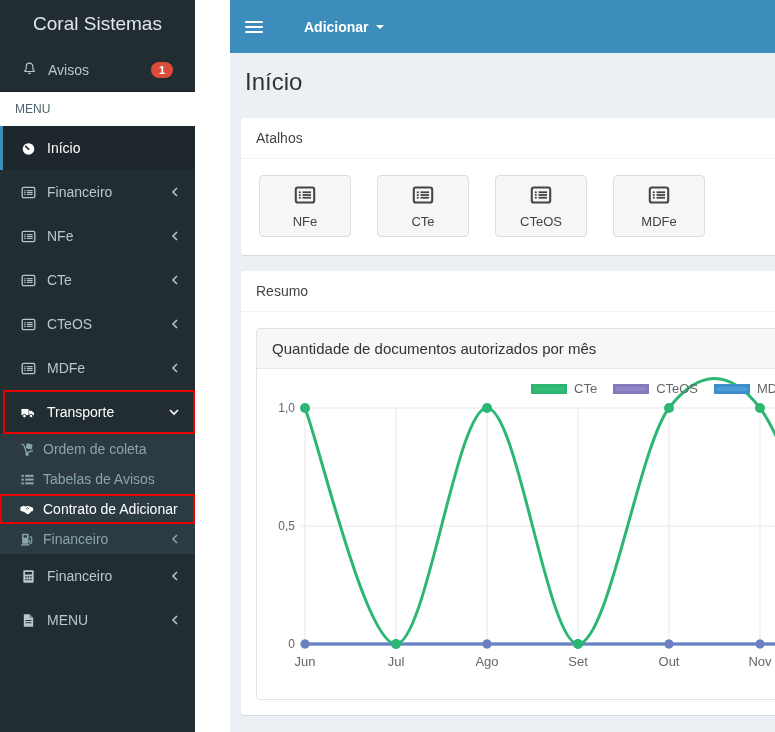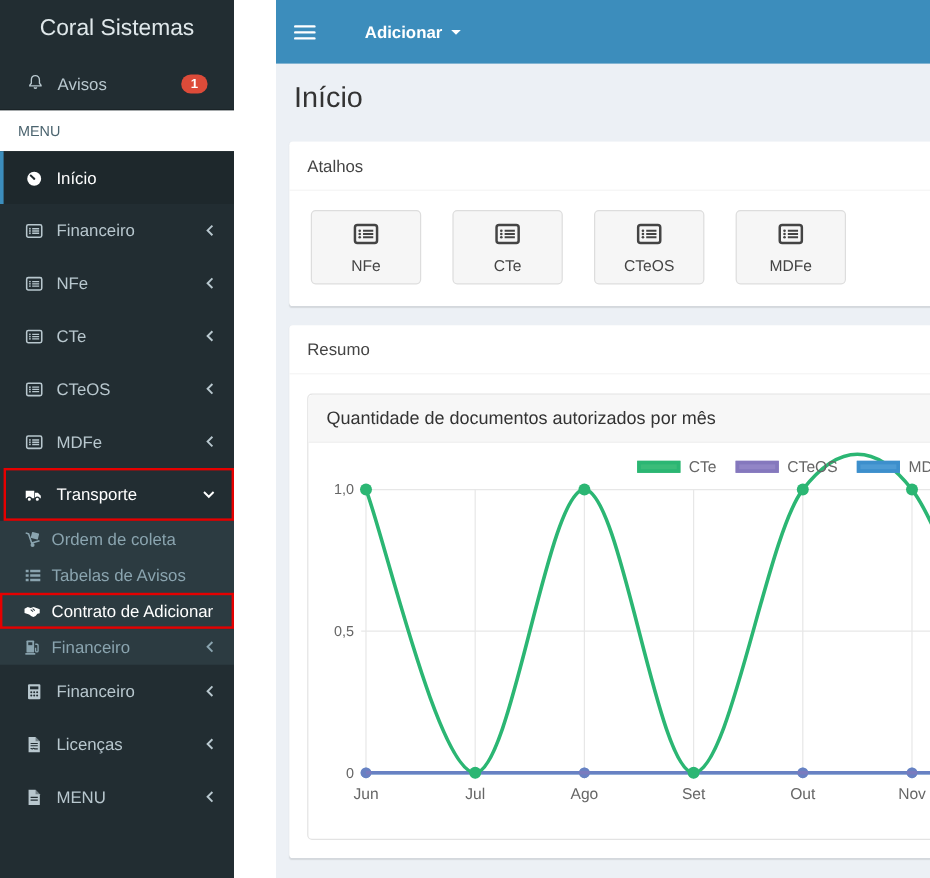--- a/index.html
+++ b/index.html
@@ -279,37 +279,20 @@
         </svg>
     </span>
     <span>Financeiro</span>
     <span class="chev">
         <svg width="10" height="12" viewBox="0 0 10 12">
           <polyline points="7,2 3,6 7,10" fill="none" stroke="currentColor" stroke-width="1.6"></polyline>
         </svg>
       </span>
   </div>
 
-  <div class="item">
-    <span class="mi">
-      <svg width="15" height="15" viewBox="0 0 16 16">
-          <path d="M3 1.3h6.2L13 5.1v9.6H3z" fill="currentColor"></path>
-          <path d="M9.2 1.3v3.8H13z" fill="#222d32" opacity=".45"></path>
-          <line x1="4.8" y1="7" x2="11.2" y2="7" stroke="#222d32" stroke-width="1"></line>
-          <line x1="4.8" y1="9" x2="11.2" y2="9" stroke="#222d32" stroke-width="1"></line>
-          <path d="M4.8 11.8c.8-1.2 1.4.8 2.2-.3.6-.9 1 .5 2 .3h2.2" fill="none" stroke="#222d32" stroke-width="1"></path>
-        </svg>
-    </span>
-    <span>Licenças</span>
-    <span class="chev">
-        <svg width="10" height="12" viewBox="0 0 10 12">
-          <polyline points="7,2 3,6 7,10" fill="none" stroke="currentColor" stroke-width="1.6"></polyline>
-        </svg>
-      </span>
-  </div>
 
   <div class="item">
     <span class="mi">
       <svg width="15" height="15" viewBox="0 0 16 16">
           <path d="M3 1.3h6.2L13 5.1v9.6H3z" fill="currentColor"></path>
           <path d="M9.2 1.3v3.8H13z" fill="#222d32" opacity=".45"></path>
           <line x1="4.8" y1="8" x2="11.2" y2="8" stroke="#222d32" stroke-width="1"></line>
           <line x1="4.8" y1="10.4" x2="11.2" y2="10.4" stroke="#222d32" stroke-width="1"></line>
         </svg>
     </span>

